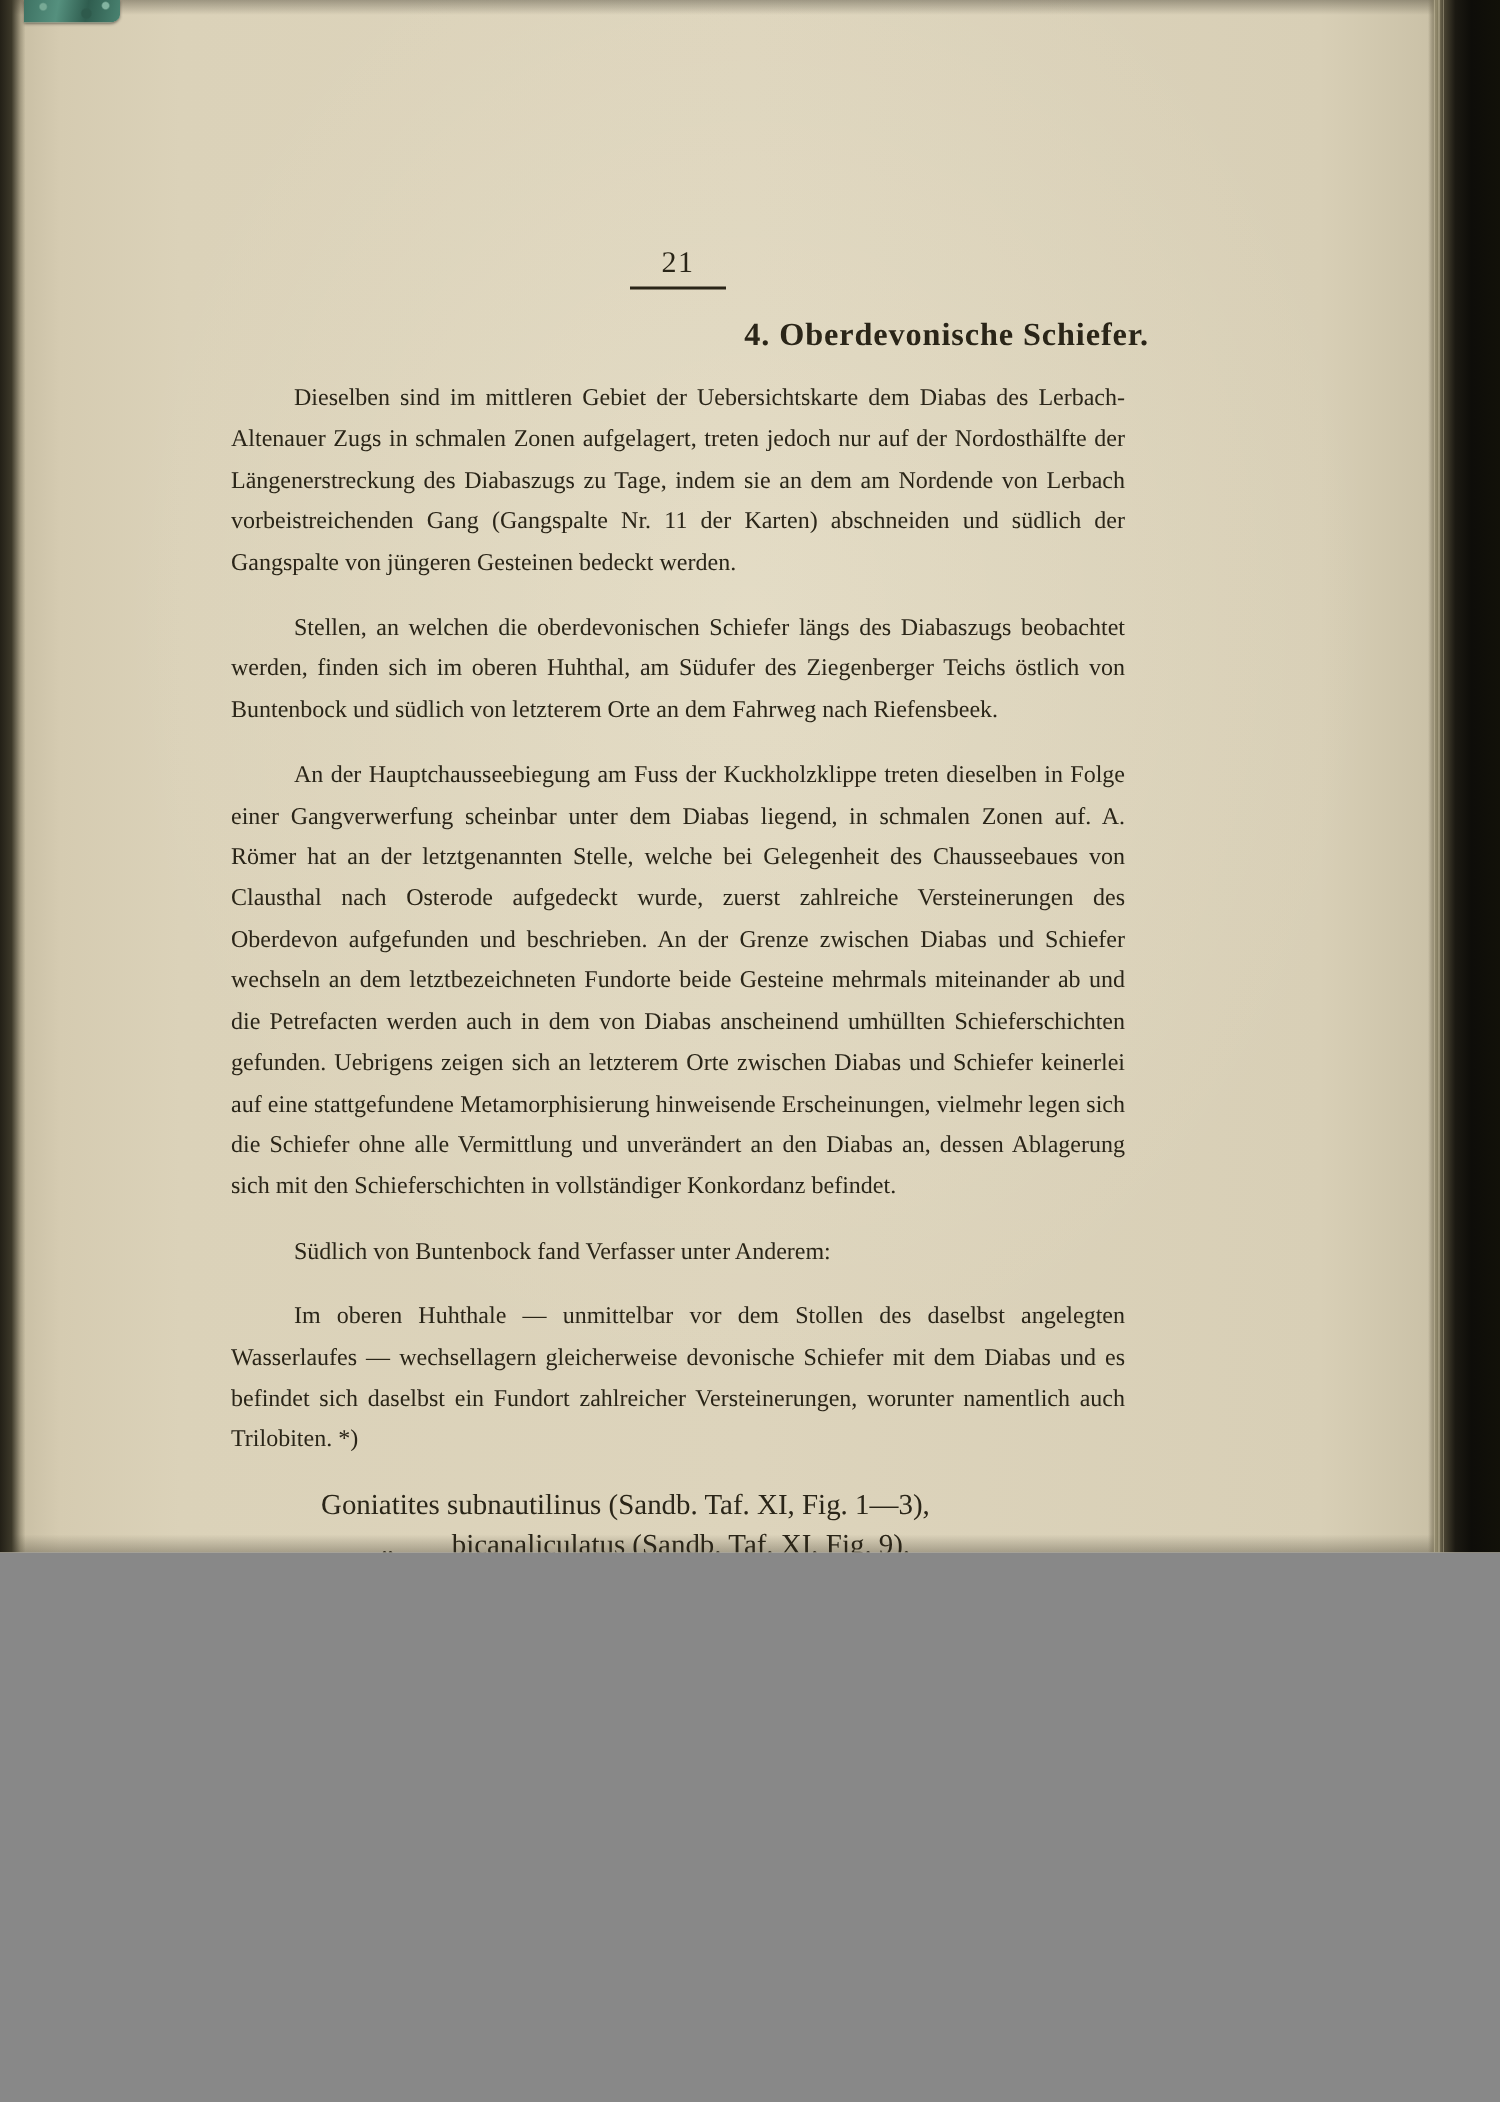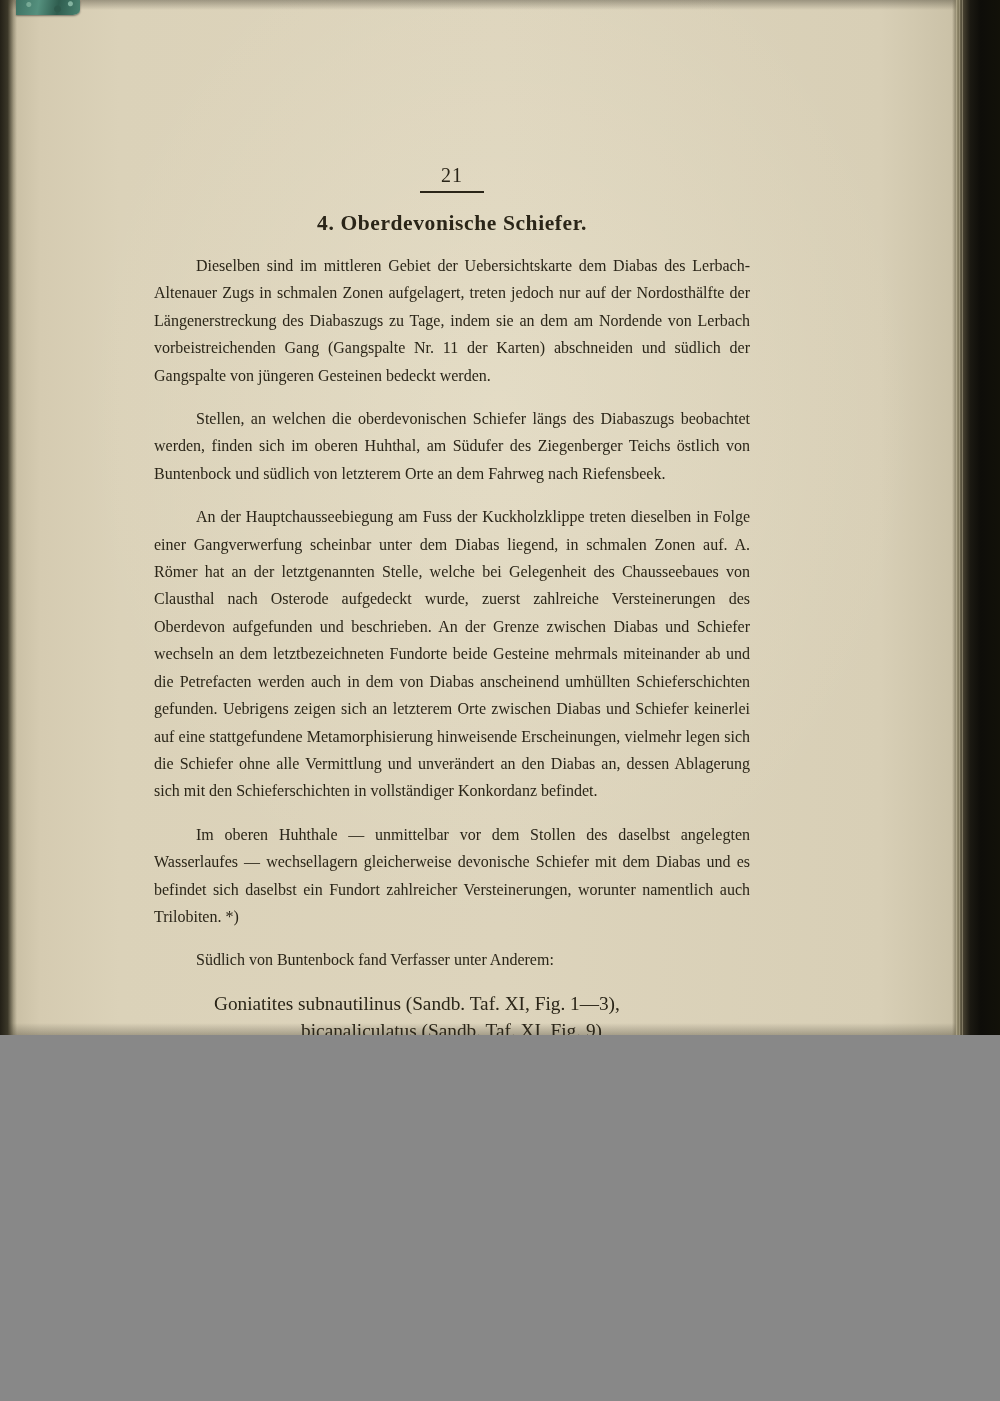--- a/index.html
+++ b/index.html
@@ -61,21 +61,21 @@
   }
   .pagenum-wrap { text-align:center; margin-bottom:18px; }
   .pagenum {
     display:inline-block;
     font-size:20px; letter-spacing:1px;
     padding:0 21px 4px 21px;
     border-bottom:2px solid #2a2518;
   }
   h1.heading {
     margin:0 0 7px 0;
-    text-align:center;
+    text-align:right;
     font-size:21.5px; font-weight:bold; letter-spacing:0.6px;
   }
   .subheading {
     text-align:center;
     font-size:19.5px;
     margin:0 0 2px 0;
   }
   p.body-par {
     margin:16px;
     font-size:16px;
@@ -120,22 +120,22 @@
 
     <div class="pagenum-wrap">
       <span class="pagenum">21</span>
     </div>
 
     <h1 class="heading">4. Oberdevonische Schiefer.</h1>
 
     <p class="body-par">Dieselben sind im mittleren Gebiet der Uebersichtskarte dem Diabas des Lerbach-Altenauer Zugs in schmalen Zonen aufgelagert, treten jedoch nur auf der Nordosthälfte der Längenerstreckung des Diabaszugs zu Tage, indem sie an dem am Nordende von Lerbach vorbeistreichenden Gang (Gangspalte Nr. 11 der Karten) abschneiden und südlich der Gangspalte von jüngeren Gesteinen bedeckt werden.</p>
     <p class="body-par">Stellen, an welchen die oberdevonischen Schiefer längs des Diabaszugs beobachtet werden, finden sich im oberen Huhthal, am Südufer des Ziegenberger Teichs östlich von Buntenbock und südlich von letzterem Orte an dem Fahrweg nach Riefensbeek.</p>
     <p class="body-par">An der Hauptchausseebiegung am Fuss der Kuckholzklippe treten dieselben in Folge einer Gangverwerfung scheinbar unter dem Diabas liegend, in schmalen Zonen auf.  A. Römer hat an der letztgenannten Stelle, welche bei Gelegenheit des Chausseebaues von Clausthal nach Osterode aufgedeckt wurde, zuerst zahlreiche Versteinerungen des Oberdevon aufgefunden und beschrieben.  An der Grenze zwischen Diabas und Schiefer wechseln an dem letztbezeichneten Fundorte beide Gesteine mehrmals miteinander ab und die Petrefacten werden auch in dem von Diabas anscheinend umhüllten Schieferschichten gefunden. Uebrigens zeigen sich an letzterem Orte zwischen Diabas und Schiefer keinerlei auf eine stattgefundene Metamorphisierung hinweisende Erscheinungen, vielmehr legen sich die Schiefer ohne alle Vermittlung und unverändert an den Diabas an, dessen Ablagerung sich mit den Schieferschichten in vollständiger Konkordanz befindet.</p>
+    <p class="body-par">Südlich von Buntenbock fand Verfasser unter Anderem:</p>
     <p class="body-par">Im oberen Huhthale — unmittelbar vor dem Stollen des daselbst angelegten Wasserlaufes — wechsellagern gleicherweise devonische Schiefer mit dem Diabas und es befindet sich daselbst ein Fundort zahlreicher Versteinerungen, worunter namentlich auch Trilobiten. *)</p>
-    <p class="body-par">Südlich von Buntenbock fand Verfasser unter Anderem:</p>
 
     <div class="species-line l1">Goniatites subnautilinus (Sandb. Taf. XI, Fig. 1—3),</div>
     <div class="species-line l2">„        bicanaliculatus (Sandb. Taf. XI, Fig. 9),</div>
 
     <div class="footnote">
       <div class="footnote-rule"></div>
       <div class="fline1">*) Zeitschrift der Deutschen geologischen Gesellschaft.  Jahrgang 1881,</div>
       <div class="fline2">Seite 211.</div>
     </div>
 

